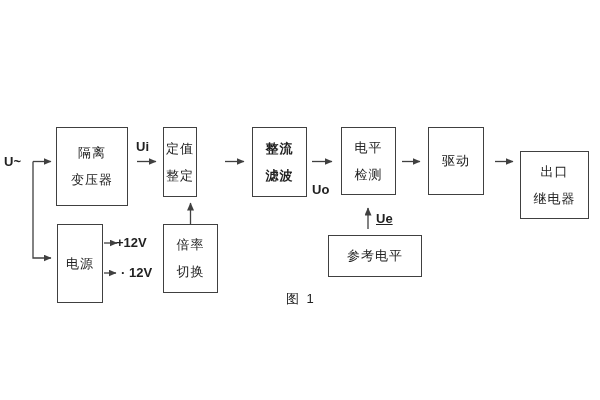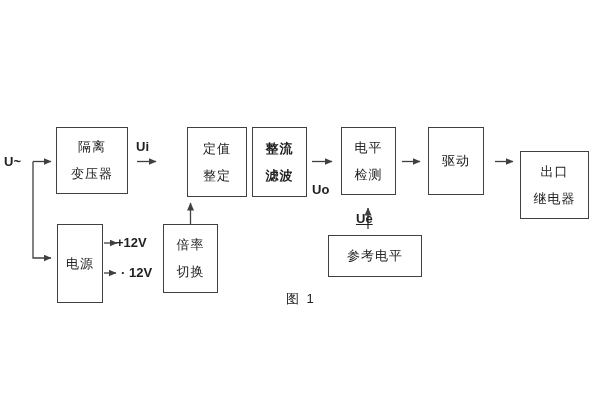--- a/index.html
+++ b/index.html
@@ -27,42 +27,42 @@
     justify-content:center;
     gap:13px;
     font-size:13px;
     line-height:14px;
     letter-spacing:1px;
     text-align:center;
     box-sizing:border-box;
   }
   .box span{white-space:nowrap;}
   
-  .b-isolation{left:56px; top:127px; width:72px; height:67px;text-align:center;}
-  .b-setpoint {left:163px;top:127px; width:60px; height:70px;margin-left:24px;}
+  .b-isolation{left:56px; top:127px; width:72px; height:79px;text-align:center;}
+  .b-setpoint {left:163px;top:127px; width:34px; height:70px;}
   .b-rectifier{left:252px;top:127px; width:55px; height:70px;font-weight:bold;}
   .b-level    {left:341px;top:127px; width:55px; height:68px;}
   .b-driver   {left:428px;top:127px; width:56px; height:68px;}
   .b-relay    {left:520px;top:127px; width:69px; height:68px;margin-top:24px;}
   
   .b-power    {left:57px; top:224px; width:46px; height:79px;}
   .b-ratio    {left:163px;top:224px; width:55px; height:69px;}
   .b-reference{left:328px;top:235px; width:94px; height:42px;}
   
   .lbl{
     position:absolute;
     font-size:13px;
     font-weight:bold;
     line-height:13px;
     white-space:nowrap;
   }
   .lbl-uin {left:4px;  top:155px;}
   .lbl-ui  {left:136px;top:140px;}
   .lbl-uo  {left:312px;top:139px;margin-top:44px;}
-  .lbl-ue  {left:356px;top:212px;text-decoration:underline;}
+  .lbl-ue  {left:376px;top:212px;text-decoration:underline;}
   .lbl-p12 {left:116px;top:236px;}
   .lbl-n12 {left:121px;top:266px;}
   .caption{
     position:absolute;
     left:286px;top:290px;
     font-size:13px;
     font-weight:normal;
     letter-spacing:2px;
   }
 </style>

